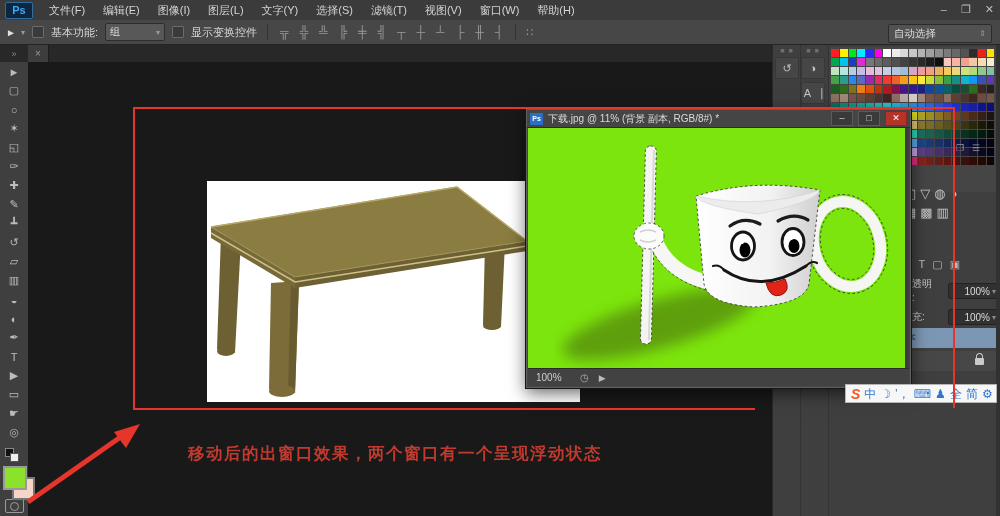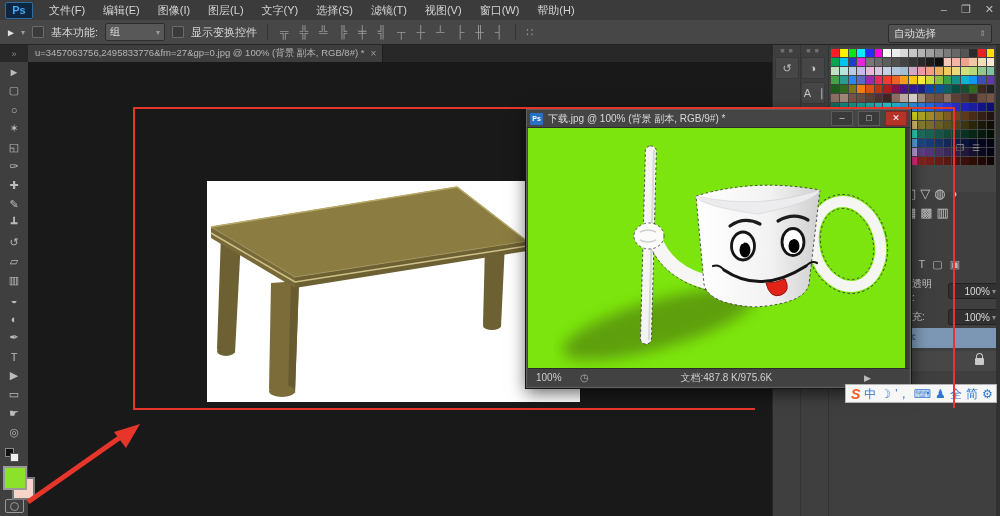--- a/index.html
+++ b/index.html
@@ -163,21 +163,20 @@
     <span class="dock-toggle">∷</span>
   </div>
   <div class="abs workspace">
     <span>自动选择</span>
     <span class="ob-caret">⇕</span>
   </div>
 
   <div class="abs tabbar">
     <span class="tab-chevrons">»</span>
     <span class="doc-tab">
-      <span>u=3457063756,2495833776&amp;fm=27&amp;gp=0.jpg @ 100% (背景 副本, RGB/8#) *</span>
       <span class="tab-close">×</span>
     </span>
   </div>
 
   <div class="abs toolbar">
     <div class="tool">►</div>
       <div class="tool">▢</div>
       <div class="tool">○</div>
       <div class="tool">✶</div>
       <div class="tool">◱</div>
@@ -562,21 +561,21 @@
     <span>本</span>
   </div>
   <div class="layer-row bgrow">
     <span class="lock"></span>
   </div>
   <div class="abs dock-scroll"></div>
 
   <div class="abs floatwin">
     <div class="fw-title">
       <span class="fw-psicon">Ps</span>
-      <span class="fw-title-text">下载.jpg @ 100% (背景 副本, RGB/9#) *</span>
+      <span class="fw-title-text">下载.jpg @ 11% (背景 副本, RGB/8#) *</span>
       <span class="fw-btn">–</span>
         <span class="fw-btn">□</span>
         <span class="fw-btn close">✕</span>
     </div>
     <div class="fw-canvas">
       <svg class="abs" style="left:26px;top:4px;" width="335" height="240" viewBox="0 0 335 240">
         <defs>
           <linearGradient id="cupGrad" x1="0" y1="0" x2="1" y2="0">
             <stop offset="0" stop-color="#ffffff"></stop>
               <stop offset="0.6" stop-color="#f2f2f2"></stop>
@@ -617,21 +616,20 @@
         <circle cx="237" cy="106" r="2" fill="#fff"></circle>
         <path d="M170,138 Q207,163 252,134" fill="none" stroke="#151515" stroke-width="3" stroke-linecap="round"></path>
         <path d="M170,138 q-5,-6 -11,-4 M252,134 q6,-6 11,-3" fill="none" stroke="#151515" stroke-width="2.2" stroke-linecap="round"></path>
         <path d="M212,151 q4,16 15,12 q10,-4 4,-16 q-9,4 -19,4 Z" fill="#e22418" stroke="#8e130c" stroke-width="1"></path>
       </svg>
       <span class="fw-rightstrip"></span>
     </div>
     <div class="fw-status">
       <span class="fw-zoom">100%</span>
       <span class="fw-clock">◷</span>
-      <span class="fw-doc">文档:487.8 K/975.6K</span>
       <span class="fw-play">▶</span>
     </div>
   </div>
 
   <div class="abs inputbar">
     <span class="ime-ic sogou">S</span>
       <span class="ime-ic">中</span>
       <span class="ime-ic">☽</span>
       <span class="ime-ic">’，</span>
       <span class="ime-ic">⌨</span>
@@ -644,14 +642,15 @@
   <div class="abs ann" style="left:133px;top:107px;width:822px;height:2px;"></div>
   <div class="abs ann" style="left:133px;top:107px;width:2px;height:303px;"></div>
   <div class="abs ann" style="left:133px;top:408px;width:622px;height:2px;"></div>
   <div class="abs ann" style="left:953px;top:107px;width:2px;height:301px;"></div>
 
   <svg class="abs arrow-svg" width="130" height="95" viewBox="0 0 130 95">
     <line x1="10" y1="84" x2="104" y2="18" stroke="#e6362b" stroke-width="5"></line>
     <polygon points="122,6 96,14 108,30" fill="#e6362b"></polygon>
   </svg>
 
+  <div class="abs caption">移动后的出窗口效果，两个窗口有一个呈现浮动状态</div>
 
 </div>
 
 </body></html>

